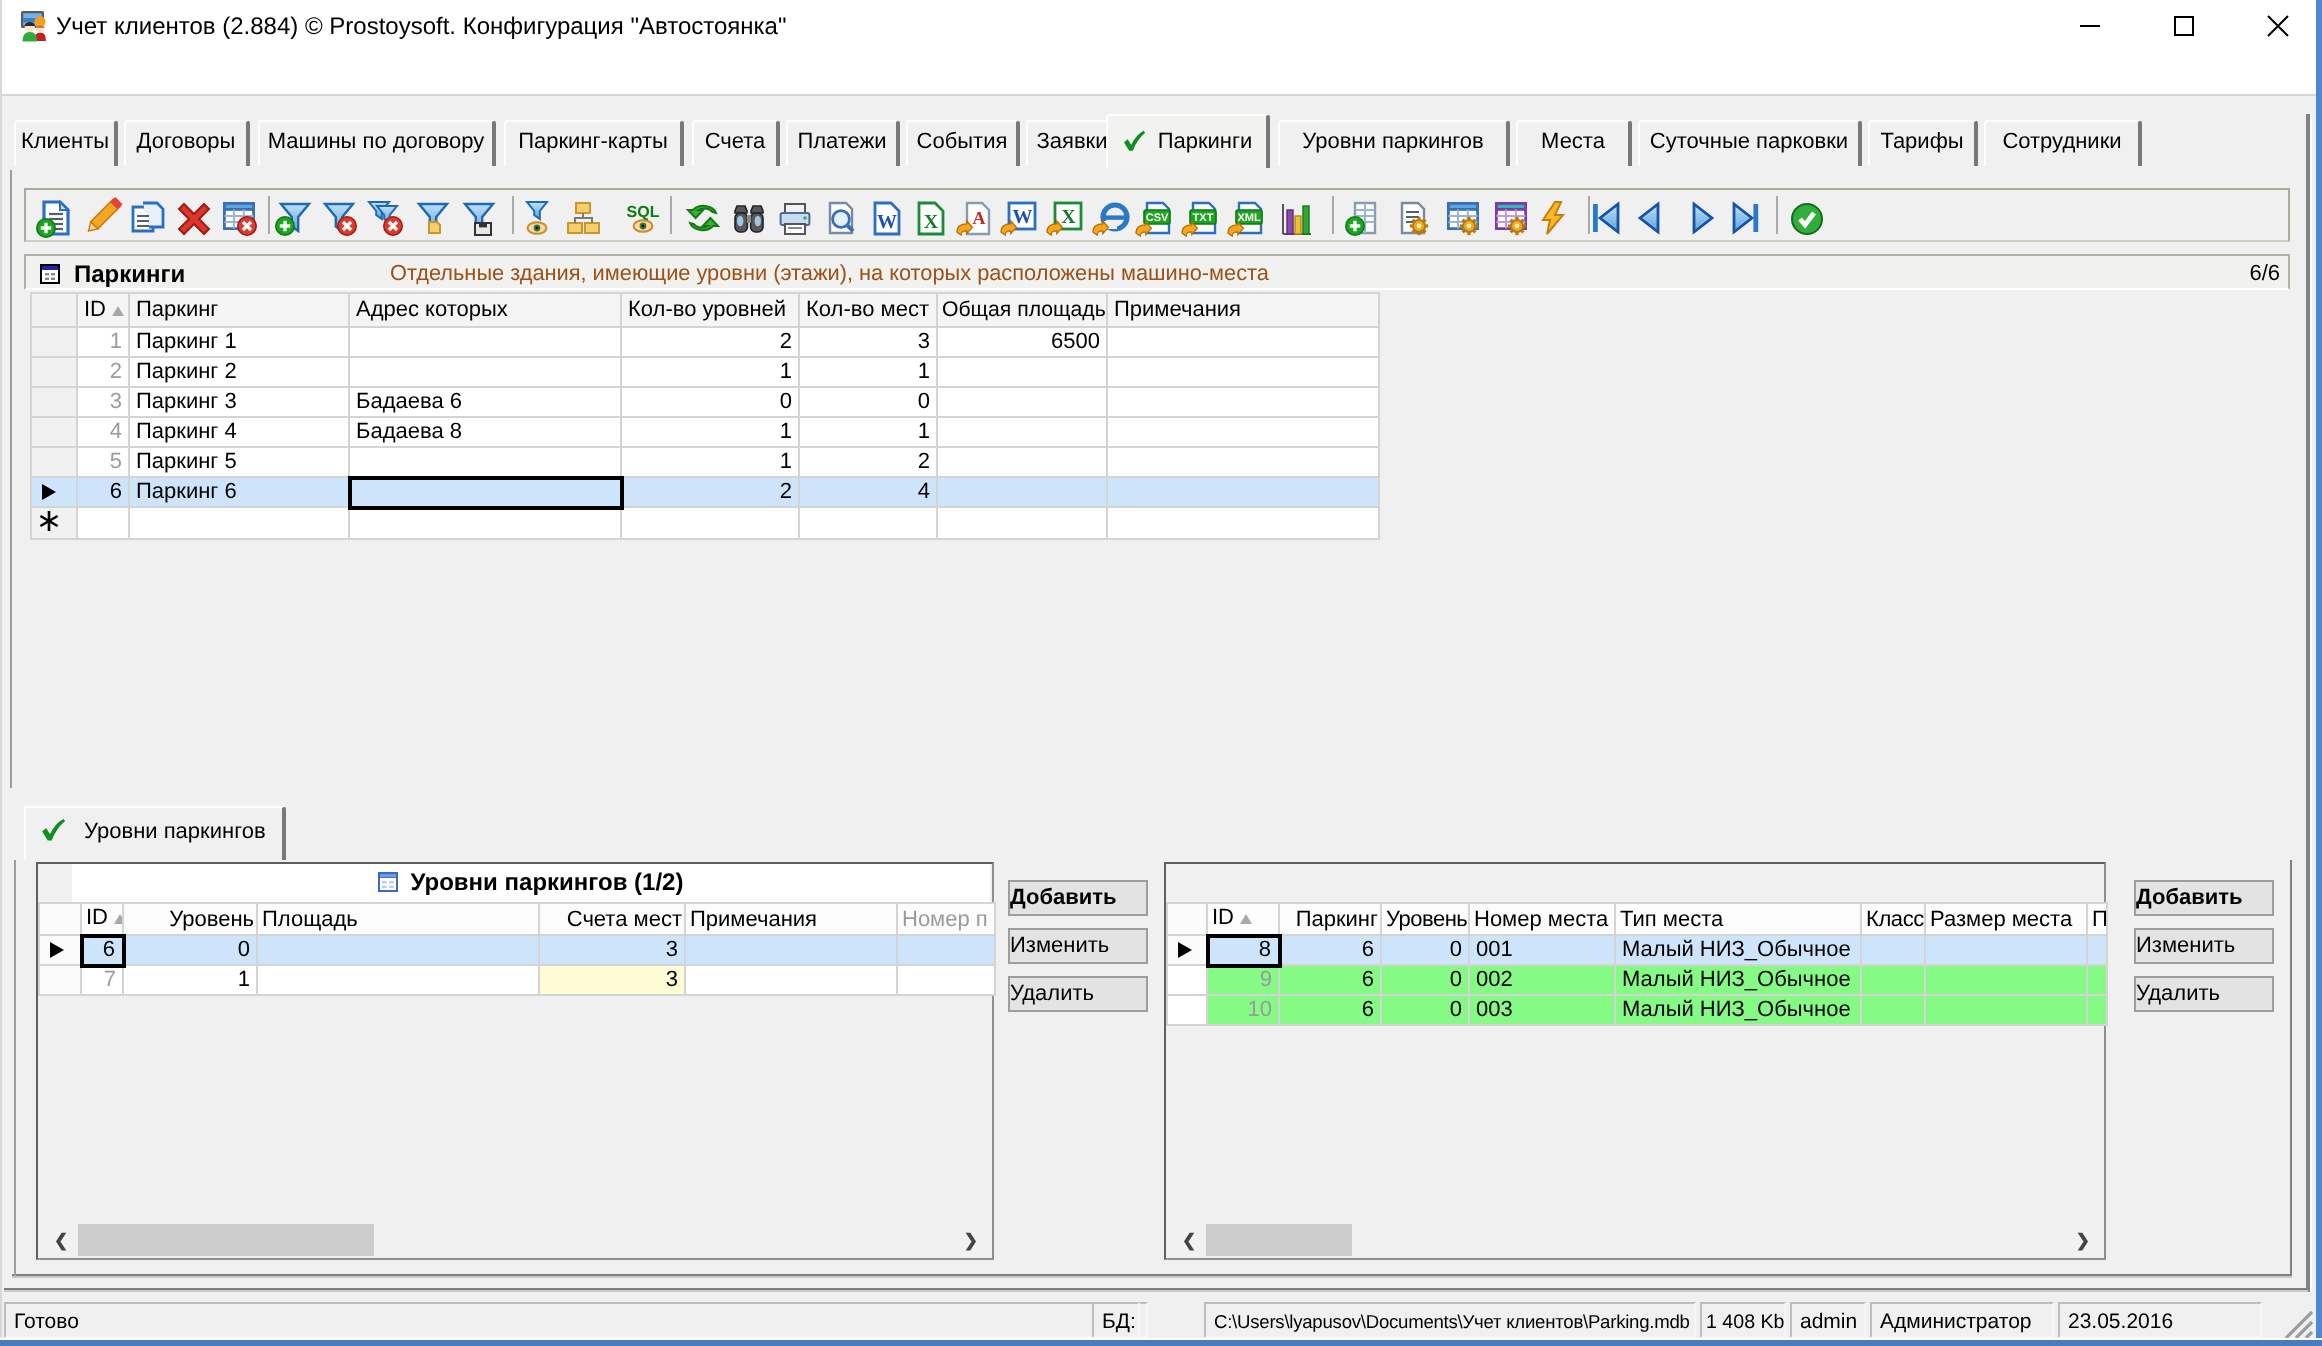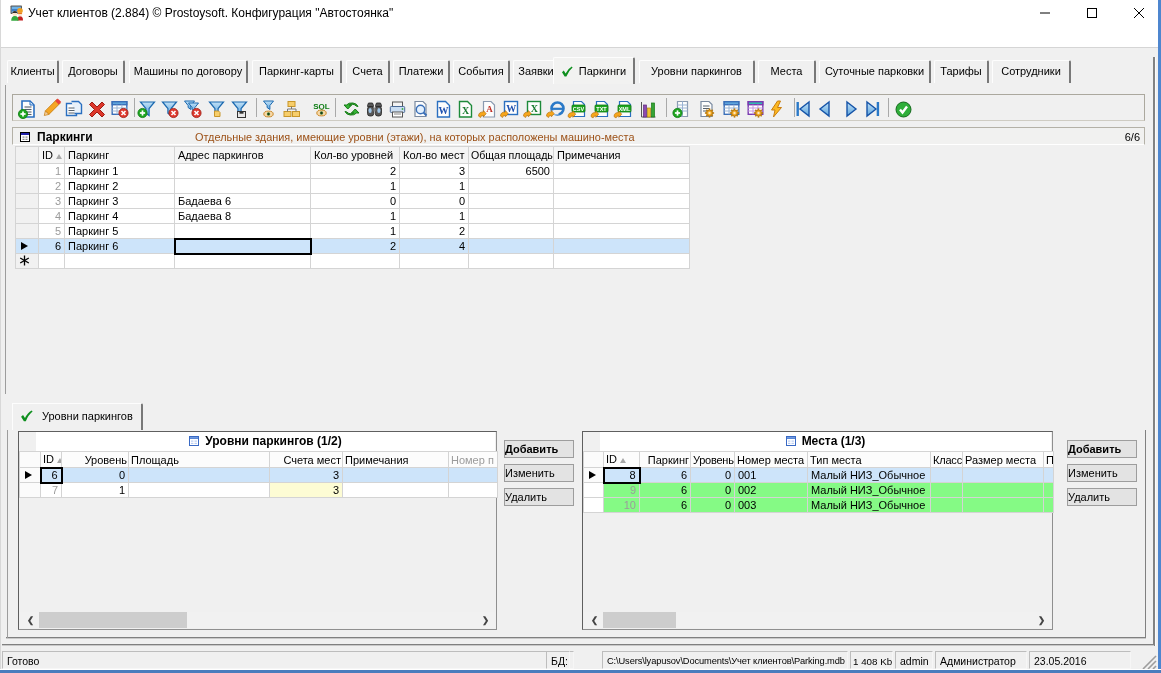--- a/index.html
+++ b/index.html
@@ -438,21 +438,21 @@
       <col style="width:89px">
       <col style="width:69px">
       <col style="width:85px">
       <col style="width:136px">
     </colgroup>
   <tbody>
       <tr class="hdr" style="height:17px">
         <td class="sel"></td>
         <td>ID<span class="sortglyph"></span></td>
         <td>Паркинг</td>
-        <td>Адрес паркингов</td>
+        <td>Адрес которых</td>
         <td>Кол-во уровней</td>
         <td>Кол-во мест</td>
         <td style="padding:0 1px 0 2px;font-size:10.6px">Общая площадь</td>
         <td>Примечания</td>
       </tr>
   <tr>
         <td class="sel"></td>
         <td class="r dim">1</td>
         <td>Паркинг 1</td>
         <td></td>
@@ -585,29 +585,20 @@
         <td class="r">1</td>
         <td></td>
         <td class="r yellow">3</td>
         <td></td>
         <td></td>
       </tr>
 </tbody>
   </table>
 
 <div class="panel" id="rpanel" style="left:582px;width:471px">
-  <div class="ptitle"><svg style="vertical-align:-1px;margin-right:6px" width="10" height="10" viewBox="0 0 10 10">
-        <rect x="0" y="0" width="10" height="10" fill="#3969c4"></rect>
-        <rect x="1" y="3" width="8" height="6" fill="#fff"></rect>
-        <rect x="1" y="1" width="8" height="1.6" fill="#6f9ae0"></rect>
-        <rect x="2" y="4.5" width="2.4" height="1.2" fill="#b9cdf2"></rect>
-        <rect x="5.5" y="4.5" width="2.4" height="1.2" fill="#b9cdf2"></rect>
-        <rect x="2" y="6.8" width="2.4" height="1.2" fill="#b9cdf2"></rect>
-        <rect x="5.5" y="6.8" width="2.4" height="1.2" fill="#b9cdf2"></rect>
-      </svg>Места (1/3)</div>
   <div class="hscroll" style="left:1px;right:1px;bottom:1px">
     <div class="hthumb" style="left:19px;width:73px"></div>
     <span class="sarrow" style="left:7px">❮</span>
     <span class="sarrow" style="right:6px">❯</span>
   </div>
 </div>
 <table class="grid bgrid" style="left:583px;top:451px;width:470px">
   <colgroup>
       <col style="width:20px">
       <col style="width:36px">

